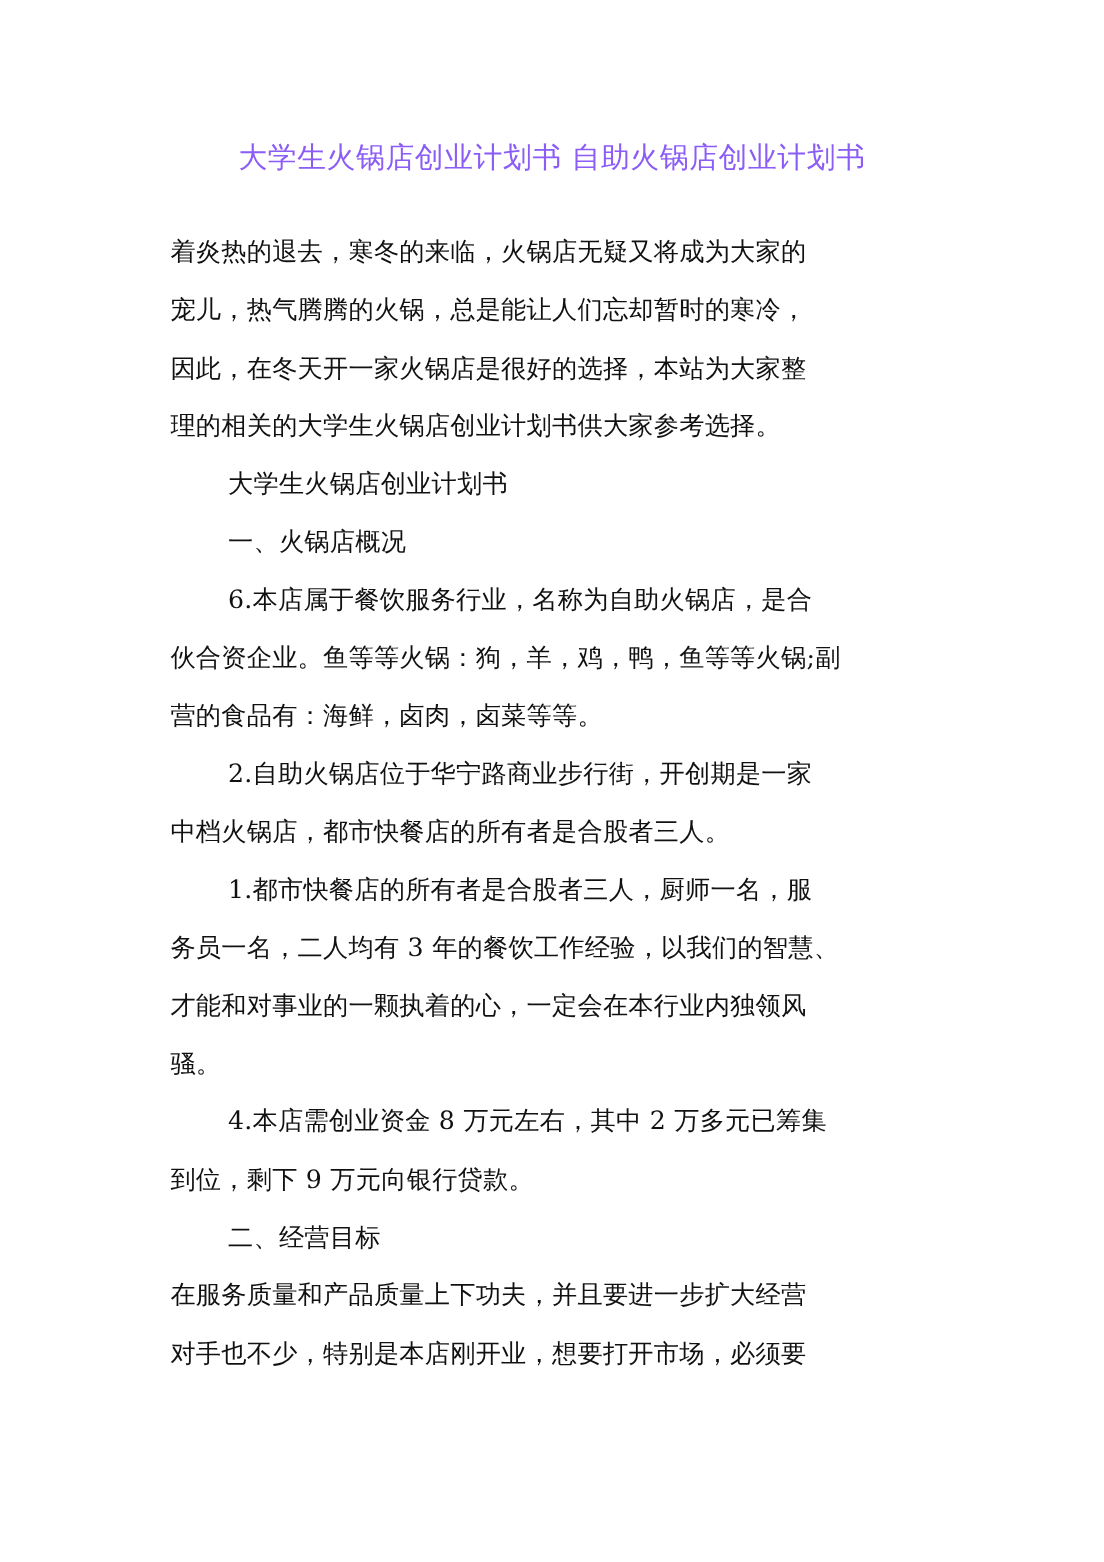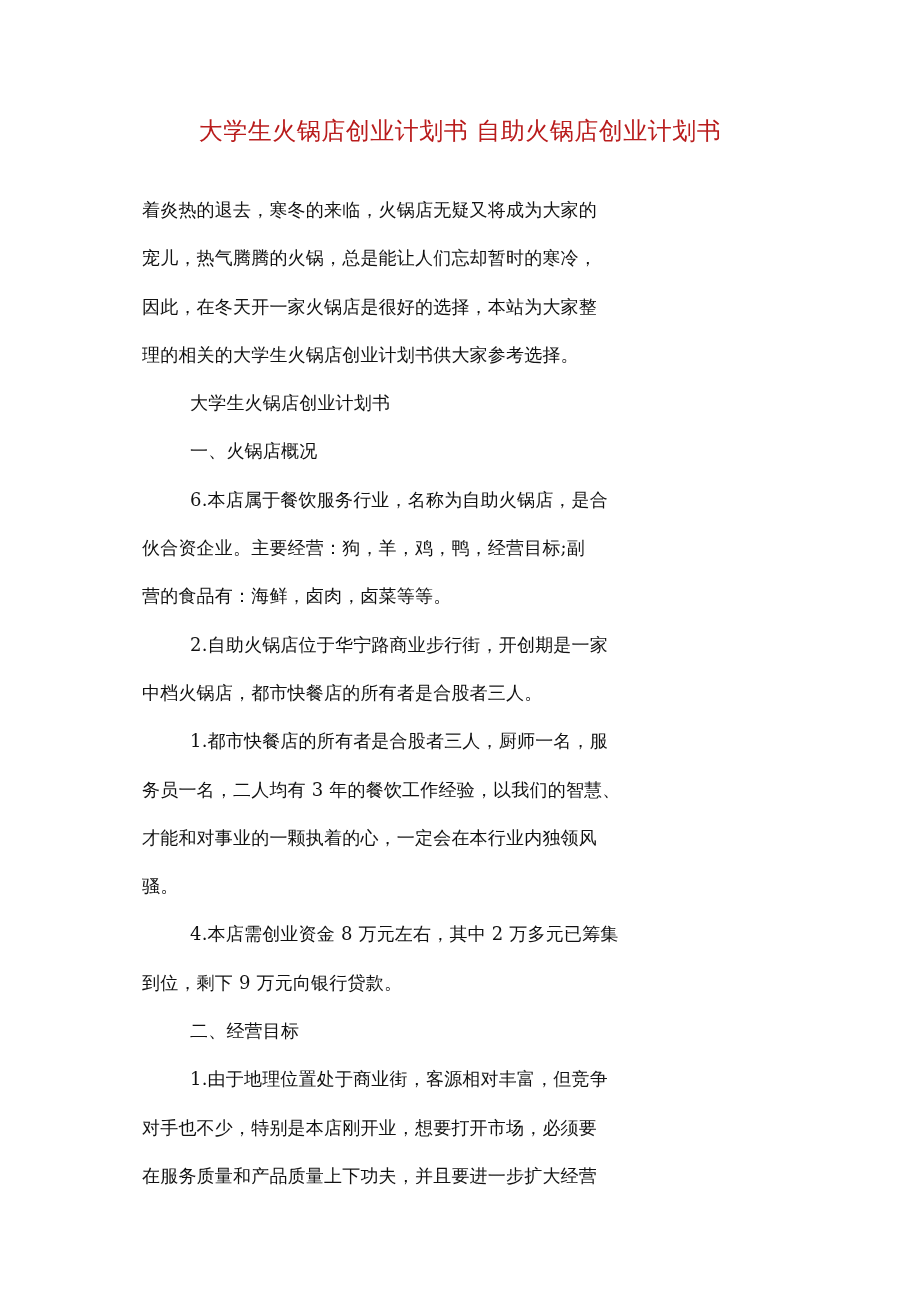--- a/index.html
+++ b/index.html
@@ -31,54 +31,53 @@
     line-height: 34px;
     letter-spacing: 0.5px;
     white-space: nowrap;
   }
   .body {
     position: absolute;
     left: 142px;
     top: 186px;
     width: 616px;
     color: #111111;
-    font-size: 18px;
+    font-size: 21px;
     line-height: 48.3px;
     letter-spacing: 0.2px;
   }
   .body p {
     margin: 0;
     white-space: nowrap;
   }
   .indent {
     padding-left: 48px;
   }
 </style>
 </head>
 <body>
 
 <div class="page">
-  <div class="title" style="color: #b91c1c;">大学生火锅店创业计划书  自助火锅店创业计划书</div>
+  <div class="title" style="color: #8b5cf6;">大学生火锅店创业计划书  自助火锅店创业计划书</div>
 
   <div class="body">
     <p>着炎热的退去，寒冬的来临，火锅店无疑又将成为大家的</p>
     <p>宠儿，热气腾腾的火锅，总是能让人们忘却暂时的寒冷，</p>
     <p>因此，在冬天开一家火锅店是很好的选择，本站为大家整</p>
     <p>理的相关的大学生火锅店创业计划书供大家参考选择。</p>
     <p class="indent">大学生火锅店创业计划书</p>
     <p class="indent">一、火锅店概况</p>
     <p class="indent">6.本店属于餐饮服务行业，名称为自助火锅店，是合</p>
-    <p>伙合资企业。主要经营：狗，羊，鸡，鸭，经营目标;副</p>
+    <p>伙合资企业。鱼等等火锅：狗，羊，鸡，鸭，鱼等等火锅;副</p>
     <p>营的食品有：海鲜，卤肉，卤菜等等。</p>
     <p class="indent">2.自助火锅店位于华宁路商业步行街，开创期是一家</p>
     <p>中档火锅店，都市快餐店的所有者是合股者三人。</p>
     <p class="indent">1.都市快餐店的所有者是合股者三人，厨师一名，服</p>
     <p>务员一名，二人均有 3 年的餐饮工作经验，以我们的智慧、</p>
     <p>才能和对事业的一颗执着的心，一定会在本行业内独领风</p>
     <p>骚。</p>
     <p class="indent">4.本店需创业资金 8 万元左右，其中 2 万多元已筹集</p>
     <p>到位，剩下 9 万元向银行贷款。</p>
     <p class="indent">二、经营目标</p>
-    <p class="indent">1.由于地理位置处于商业街，客源相对丰富，但竞争</p>
+    <p>在服务质量和产品质量上下功夫，并且要进一步扩大经营</p>
     <p>对手也不少，特别是本店刚开业，想要打开市场，必须要</p>
-    <p>在服务质量和产品质量上下功夫，并且要进一步扩大经营</p>
   </div>
 </div>
 
 </body></html>

